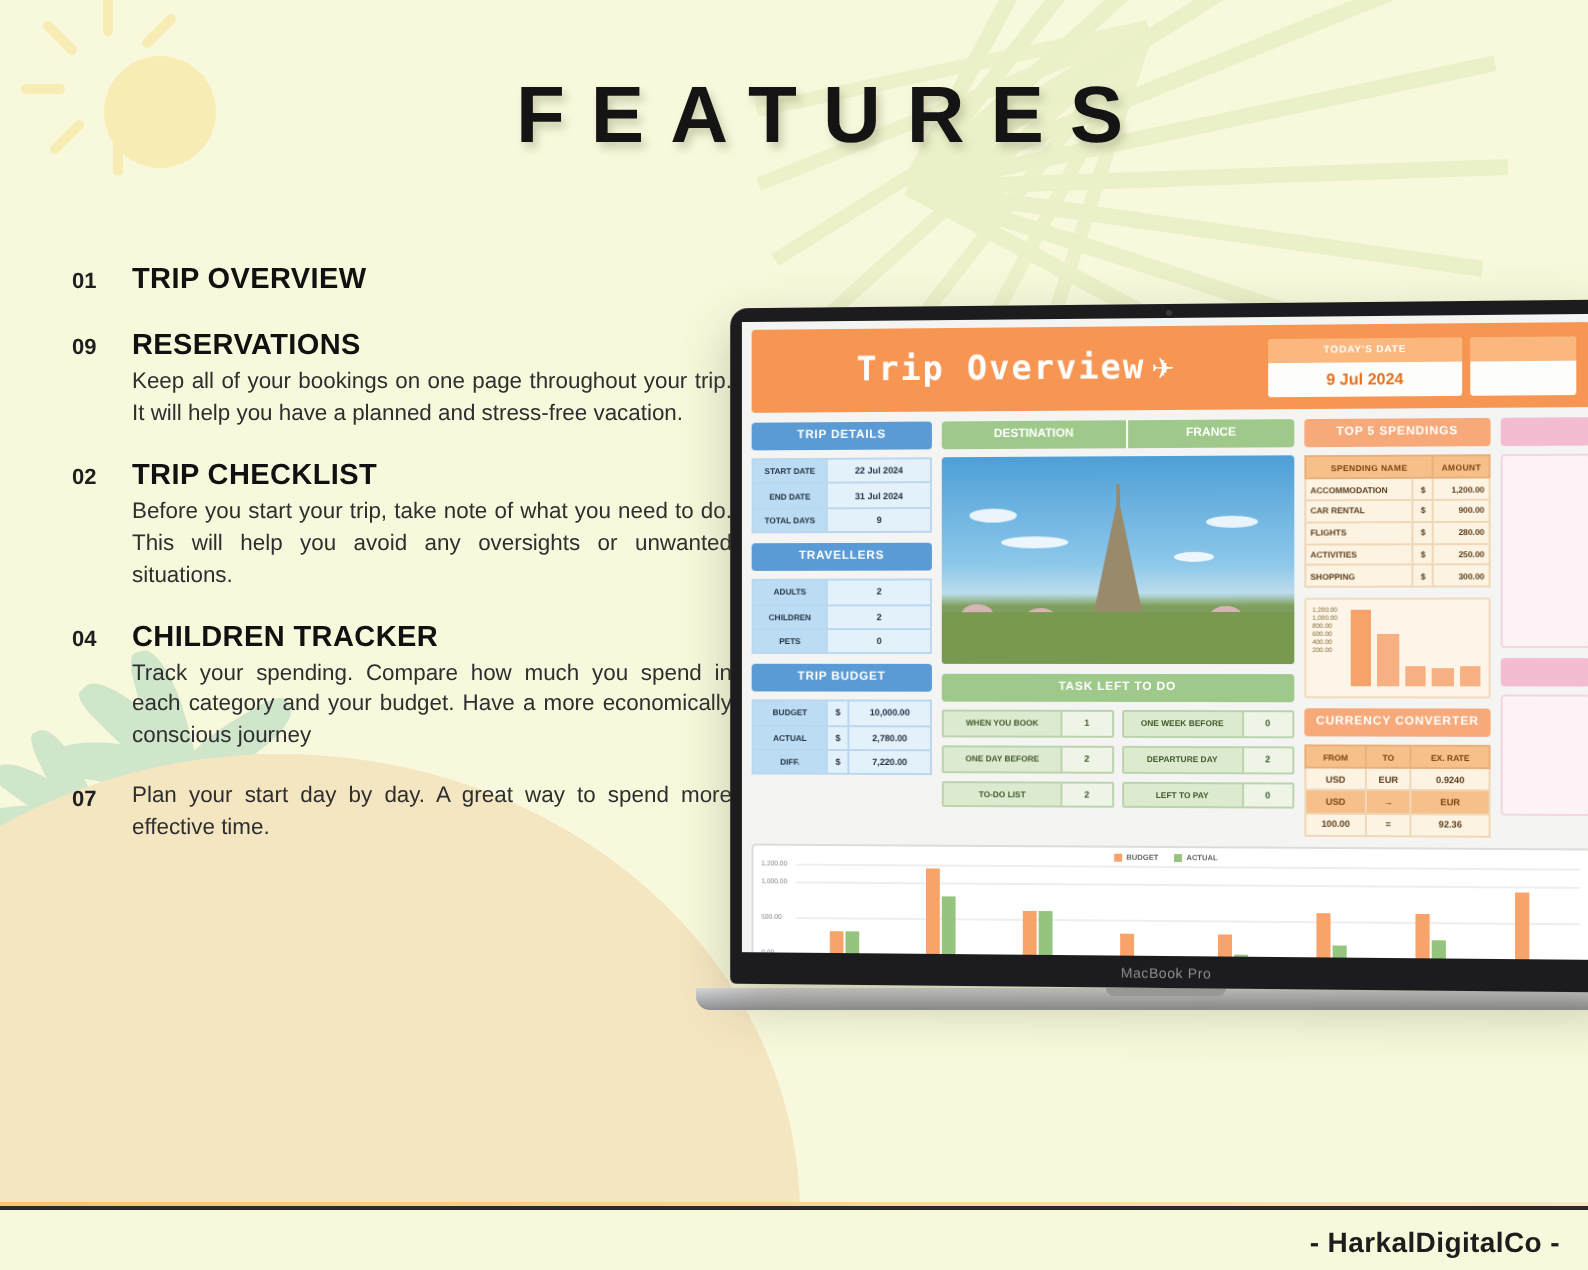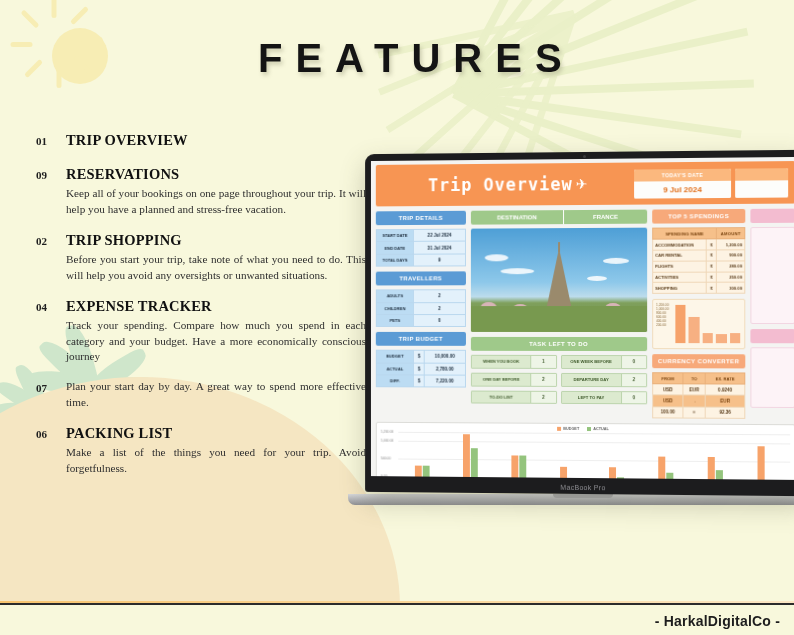--- a/index.html
+++ b/index.html
@@ -69,21 +69,21 @@
   
   .title {
     position:absolute; left: 258px; top: 36px;
     font-size: 40px; font-weight: bold; color:#141414;
     letter-spacing: 13px;
     text-shadow: 2px 3px 4px rgba(150,150,120,.45);
   }
 
   
   .features { position:absolute; left: 36px; top: 132px; width: 330px; }
-  .feature { margin-bottom: 14px; display:flex;font-family:Liberation Serif, serif; }
+  .feature { margin-bottom: 14px; display:flex; }
   .f-num {
     font-size: 11px; font-weight: bold; color:#1f1f1f;
     width: 30px; flex: 0 0 30px; padding-top: 3px;
   }
   .f-body { flex: 1 1 auto; }
   .f-title {
     font-size: 14.5px; font-weight: bold; color:#111; letter-spacing: .2px;
     margin-bottom: 3px;
   }
   .f-desc {
@@ -307,47 +307,40 @@
       <div class="f-num">09</div>
       <div class="f-body">
         <div class="f-title">RESERVATIONS</div>
         <div class="f-desc">Keep all of your bookings on one page throughout your trip. It will help you have a planned and stress-free vacation.</div>
       </div>
     </div>
 
     <div class="feature">
       <div class="f-num">02</div>
       <div class="f-body">
-        <div class="f-title">TRIP SHOPPING</div>
+        <div class="f-title">TRIP CHECKLIST</div>
         <div class="f-desc">Before you start your trip, take note of what you need to do. This will help you avoid any oversights or unwanted situations.</div>
       </div>
     </div>
 
     <div class="feature">
       <div class="f-num">04</div>
       <div class="f-body">
-        <div class="f-title">EXPENSE TRACKER</div>
+        <div class="f-title">CHILDREN TRACKER</div>
         <div class="f-desc">Track your spending. Compare how much you spend in each category and your budget. Have a more economically conscious journey</div>
       </div>
     </div>
 
     <div class="feature">
       <div class="f-num">07</div>
       <div class="f-body">
         <div class="f-desc">Plan your start day by day. A great way to spend more effective time.</div>
       </div>
     </div>
 
-    <div class="feature">
-      <div class="f-num">06</div>
-      <div class="f-body">
-        <div class="f-title">PACKING LIST</div>
-        <div class="f-desc">Make a list of the things you need for your trip. Avoid forgetfulness.</div>
-      </div>
-    </div>
 
   </div>
 
   <div class="laptop">
     <div class="lid">
       <div class="cam"></div>
       <div class="screen">
 
         <div class="sheet">
 

